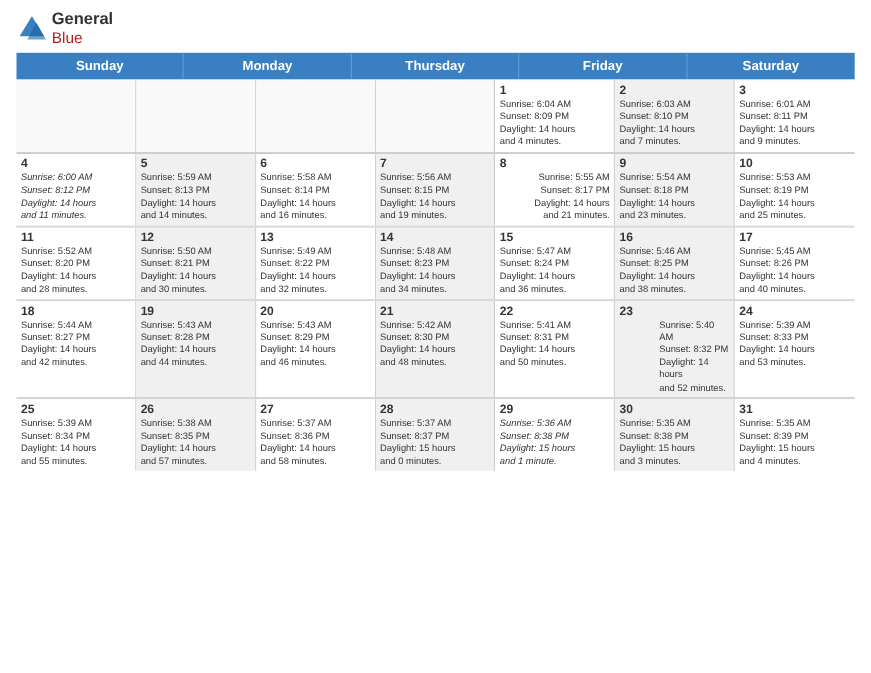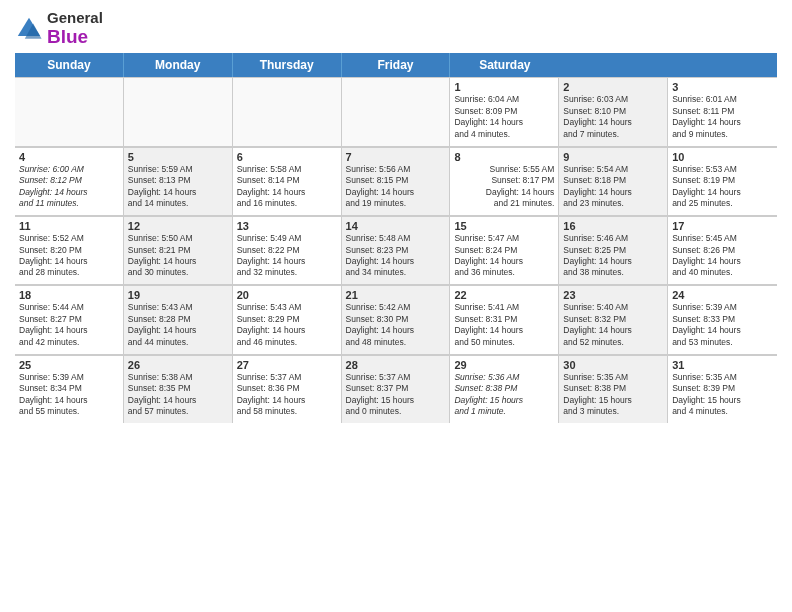--- a/index.html
+++ b/index.html
@@ -44,21 +44,21 @@
       font-size: 14px;
       color: #555;
     }
     .calendar {
       flex: 1;
       display: flex;
       flex-direction: column;
     }
     .cal-header {
       display: grid;
-      grid-template-columns: repeat(7, 1fr);
+      grid-template-columns: repeat(5, 1fr);
       background: #3a7fc1;
     }
     .cal-header-cell {
       color: #fff;
       text-align: center;
       font-weight: bold;
       font-size: 12px;
       padding: 5px 2px;
       border-right: 1px solid #5a9fd4;
     }
@@ -107,21 +107,21 @@
 
 <div class="page">
   <div class="header">
     <div class="logo">
       <svg class="logo-icon" viewBox="0 0 40 40">
         <polygon points="20,4 36,30 4,30" fill="#3a7fc1"></polygon>
         <polygon points="26,12 38,34 14,34" fill="#1a5fa0" opacity="0.6"></polygon>
       </svg>
       <div>
         <div style="font-size:15px;font-weight:bold;color:#333;line-height:1.1;">General</div>
-        <div style="font-size:19px;font-weight:bold;color:#a21caf;line-height:1.1;">Blue</div>
+        <div style="font-size:14px;font-weight:normal;color:#b91c1c;line-height:1.1;">Blue</div>
       </div>
     </div>
     <div class="title-block">
       <div class="main-title"></div>
       <div class="subtitle"></div>
     </div>
   </div>
 
   <div class="calendar">
     <div class="cal-header">
@@ -292,21 +292,21 @@
           </div>
           <div class="cal-cell">
             <div class="day-num">22</div>
             <div class="cell-text" style="white-space: pre-line;">Sunrise: 5:41 AM
 Sunset: 8:31 PM
 Daylight: 14 hours
 and 50 minutes.</div>
           </div>
           <div class="cal-cell shaded">
             <div class="day-num">23</div>
-            <div class="cell-text" style="white-space: pre-line;">Sunrise: 5:40 AM
+            <div class="cell-text" style="white-space: pre-line; margin-left: 36px;">Sunrise: 5:40 AM
 Sunset: 8:32 PM
 Daylight: 14 hours
 and 52 minutes.</div>
           </div>
           <div class="cal-cell">
             <div class="day-num">24</div>
             <div class="cell-text" style="white-space: pre-line;">Sunrise: 5:39 AM
 Sunset: 8:33 PM
 Daylight: 14 hours
 and 53 minutes.</div>

